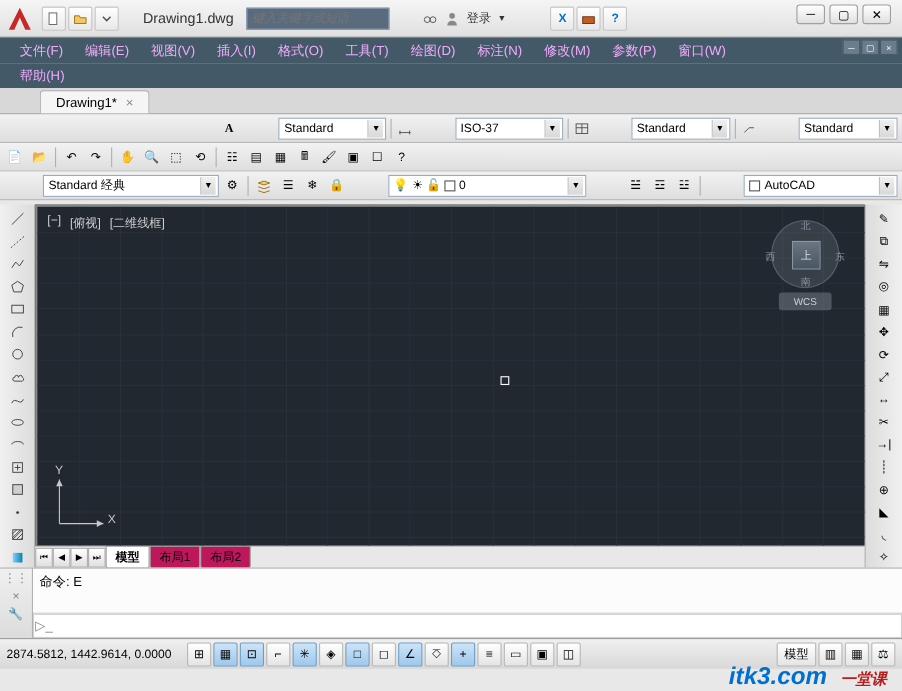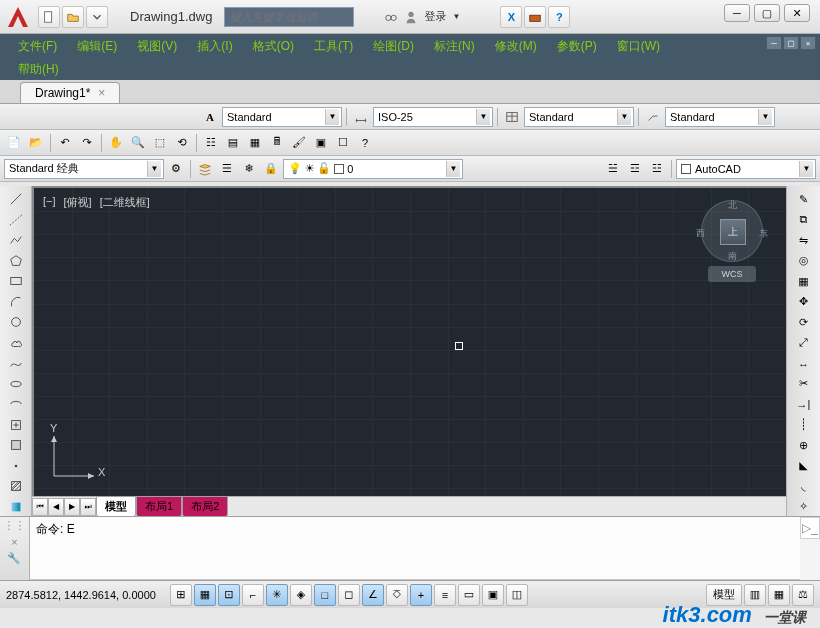--- a/index.html
+++ b/index.html
@@ -8,33 +8,33 @@
 .titlebar { height: 34px; background: linear-gradient(#f5f5f5,#e0e0e0); display: flex; align-items: center; padding: 0 4px; border-bottom: 1px solid #b0b0b0; }
 .app-logo { width: 28px; height: 28px; margin-right: 6px; }
 .qat-btn { width: 22px; height: 22px; border: 1px solid #c6c6c6; background: linear-gradient(#fff,#e8e8e8); margin-right: 2px; border-radius: 2px; display: flex; align-items: center; justify-content: center; }
 .title-file { margin-left: 20px; font-size: 13px; color: #333; }
 .search-box { margin-left: 12px; width: 130px; height: 20px; border: 1px solid #8a9db5; background: #5a6b7e; color: #c0c8d0; font-style: italic; padding: 0 4px; font-size: 11px; }
 .login-area { margin-left: 30px; display: flex; align-items: center; gap: 6px; color: #333; text-align: center; }
 .win-controls { position: absolute; top: 4px; right: 10px; display: flex; gap: 4px; }
 .win-btn { width: 26px; height: 18px; border: 1px solid #a0a0a0; background: linear-gradient(#fff,#e0e0e0); border-radius: 3px; display: flex; align-items: center; justify-content: center; font-size: 11px; }
 
 .menubar { height: 24px; background: #435968; display: flex; align-items: center; padding: 0 8px; }
-.menu-item { color: #84cc16; padding: 0 10px; font-size: 12px; cursor: pointer; text-align: right; }
+.menu-item { color: #f0abfc; padding: 0 10px; font-size: 12px; cursor: pointer; text-align: right; }
 .menubar2 { height: 22px; background: #435968; display: flex; align-items: center; padding: 0 8px; }
 .mdi-controls { position: absolute; right: 4px; top: 36px; display: flex; gap: 1px; }
 .mdi-btn { width: 16px; height: 14px; background: #6a7d8c; border: 1px solid #4a5a68; font-size: 8px; color: #fff; display: flex; align-items: center; justify-content: center; }
 
-.doc-tabs { height: 24px; background: #d8d8d8; display: flex; align-items: flex-end; padding-left: 20px; border-bottom: 1px solid #a0a0a0; }
+.doc-tabs { height: 24px; background: #d8d8d8; display: flex; align-items: flex-end; padding-left: 36px; border-bottom: 1px solid #a0a0a0; }
 .doc-tab { background: #f5f5f5; border: 1px solid #a0a0a0; border-bottom: none; padding: 3px 14px; border-radius: 4px 4px 0 0; font-size: 12px; display: flex; align-items: center; gap: 8px; }
 .tab-close { color: #888; font-size: 12px; }
 
 .toolbar-row { height: 26px; background: linear-gradient(#f2f2f2,#dedede); border-bottom: 1px solid #b8b8b8; display: flex; align-items: center; padding: 0 4px; gap: 2px; }
 .tb-btn { width: 20px; height: 20px; border: 1px solid transparent; display: flex; align-items: center; justify-content: center; border-radius: 2px; }
 .tb-sep { width: 1px; height: 18px; background: #b0b0b0; margin: 0 2px; }
-.combo { height: 20px; border: 1px solid #9aacbc; background: #fff; display: flex; align-items: center; padding: 0 4px; font-size: 11px; position: relative; }
+.combo { height: 20px; border: 1px solid #9aacbc; background: #fff; display: flex; align-items: center; padding: 0 4px; font-size: 11px; position: relative; margin-left: 35px; }
 .combo-arrow { position: absolute; right: 2px; width: 14px; height: 16px; background: linear-gradient(#f0f0f0,#d8d8d8); border-left: 1px solid #c0c0c0; display: flex; align-items: center; justify-content: center; font-size: 8px; }
 
 .main-area { position: absolute; top: 186px; left: 0; right: 0; bottom: 112px; display: flex; }
 .left-tools { width: 32px; background: linear-gradient(90deg,#f0f0f0,#dcdcdc); border-right: 1px solid #b0b0b0; display: flex; flex-direction: column; align-items: center; padding-top: 4px; gap: 2px; }
 .lt-btn { width: 22px; height: 20px; display: flex; align-items: center; justify-content: center; }
 .right-tools { width: 34px; background: linear-gradient(90deg,#dcdcdc,#f0f0f0); border-left: 1px solid #b0b0b0; display: flex; flex-direction: column; align-items: center; padding-top: 4px; gap: 2px; }
 
 .canvas-wrap { flex: 1; display: flex; flex-direction: column; }
 .canvas { flex: 1; background: #212830; position: relative; border-left: 2px solid #888; border-top: 2px solid #888; }
 .grid-line-v { position: absolute; top: 0; bottom: 0; width: 1px; background: #2a3038; }
@@ -51,34 +51,34 @@
 
 .hscroll-row { height: 20px; background: #e8e8e8; border-top: 1px solid #b0b0b0; display: flex; align-items: center; }
 .model-tabs { display: flex; align-items: center; height: 100%; }
 .nav-btns { display: flex; }
 .nav-btn { width: 16px; height: 18px; border: 1px solid #b0b0b0; background: linear-gradient(#fff,#e0e0e0); font-size: 8px; display: flex; align-items: center; justify-content: center; }
 .mtab { padding: 2px 8px; border: 1px solid #a0a0a0; border-radius: 0 0 3px 3px; background: #be185d; font-size: 11px; }
 .mtab.active { background: #fff; font-weight: bold; }
 
 .cmdline-area { position: absolute; bottom: 48px; left: 0; right: 0; height: 64px; background: #f4f4f4; border-top: 1px solid #a0a0a0; display: flex; }
 .cmd-left { width: 30px; background: linear-gradient(#f0f0f0,#dcdcdc); border-right: 1px solid #b0b0b0; display: flex; flex-direction: column; align-items: center; justify-content: flex-start; padding-top: 2px; gap: 4px; }
-.cmd-body { flex: 1; display: flex; font-family: Consolas, monospace; font-size: 12px; border-radius: 25px; }
+.cmd-body { flex: 1; display: flex; flex-direction: column; font-family: Consolas, monospace; font-size: 12px; border-radius: 25px; }
 .cmd-history { flex: 1; padding: 4px 6px; background: #fcfcfc; border-bottom: 1px solid #c8c8c8; }
 .cmd-input-row { height: 22px; display: flex; align-items: center; background: #fff; border: 1px solid #d0d0d0; }
 .cmd-caret { width: 18px; text-align: center; color: #888; }
 .cmd-input { flex: 1; border: none; outline: none; font-style: italic; color: #999; font-size: 12px; }
 
 .statusbar { position: absolute; bottom: 20px; left: 0; right: 0; height: 28px; background: linear-gradient(#f0f0f0,#d8d8d8); border-top: 1px solid #a0a0a0; display: flex; align-items: center; padding: 0 6px; font-size: 11px; gap: 2px; }
 .coord { margin-right: 12px; }
 .sb-btn { width: 22px; height: 22px; border: 1px solid #b8b8b8; background: linear-gradient(#fff,#e4e4e4); border-radius: 2px; display: flex; align-items: center; justify-content: center; }
 .sb-btn.on { background: linear-gradient(#cde4f8,#9ec8ec); border-color: #6a9cc8; }
 
 .watermark { position: absolute; bottom: 0; right: 14px; font-size: 22px; font-weight: bold; font-style: italic; }
 .wm1 { color: #0070d0; }
-.wm2 { color: #404040; }
+.wm2 { color: #b91c1c; }
 
 .icon { width: 14px; height: 14px; }
 svg { display: block; }
 </style>
 </head>
 <body>
 
 <div class="titlebar">
   <span class="app-logo">
     <svg viewBox="0 0 28 28">
@@ -169,21 +169,21 @@
       <span>Standard</span>
       <span class="combo-arrow">▼</span>
     </div>
   <span class="tb-sep"></span>
   <span class="tb-btn">
       <svg class="icon" viewBox="0 0 16 16">
         <path d="M2 12h12M3 10v4M13 10v4" stroke="#555" fill="none"></path>
       </svg>
     </span>
   <div class="combo" style="width:120px;">
-      <span>ISO-25</span>
+      <span>ISO-37</span>
       <span class="combo-arrow">▼</span>
     </div>
   <span class="tb-sep"></span>
   <span class="tb-btn">
       <svg class="icon" viewBox="0 0 16 16">
         <rect x="2" y="3" width="12" height="10" fill="none" stroke="#555"></rect>
         <path d="M2 7h12M8 3v10" stroke="#555"></path>
       </svg>
     </span>
   <div class="combo" style="width:110px;">

